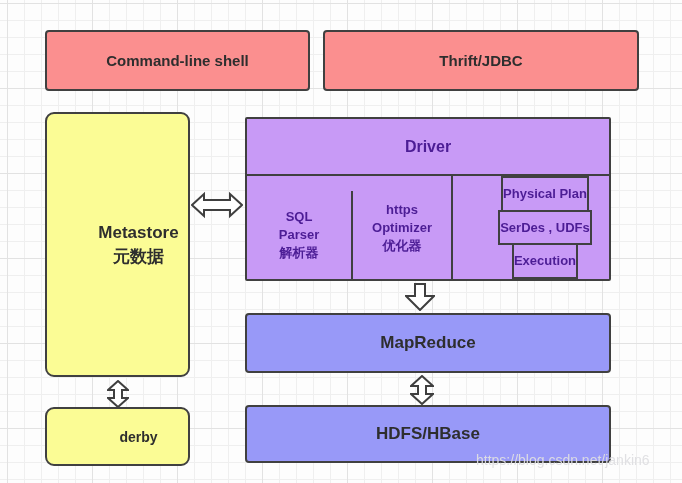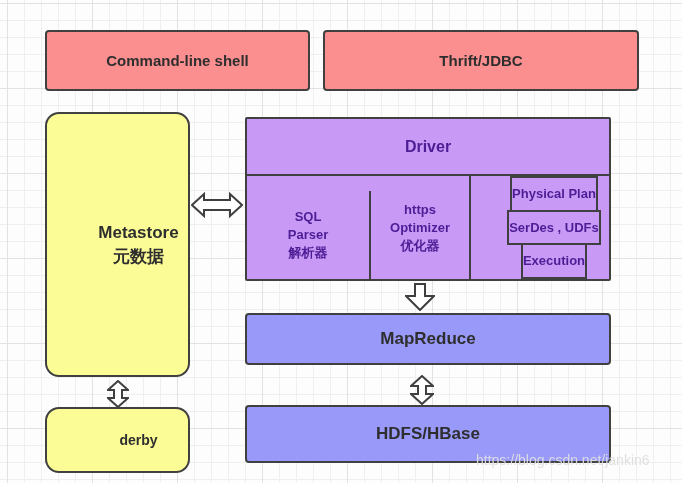--- a/index.html
+++ b/index.html
@@ -27,29 +27,29 @@
     border: 2px solid #404040;
     display: flex;
     flex-direction: column;
     align-items: center;
     justify-content: center;
     text-align: center;
     color: #2e2e2e;
     font-weight: bold;
   }
   .pink   { background: #fb8f8f; border-radius: 4px; }
-  .yellow { background: #fbfc95; border-radius: 14px; padding-left: 42px; }
+  .yellow { background: #fbfc95; border-radius: 9px; padding-left: 42px; }
   .blue   { background: #9899f8; border-radius: 4px; }
 
   .box-cmd     { left: 45px;  top: 30px;  width: 265px; height: 61px; font-size: 15px; text-align: right; }
   .box-thrift  { left: 323px; top: 30px;  width: 316px; height: 61px; font-size: 15px; }
   .box-meta    { left: 45px;  top: 112px; width: 145px; height: 265px; font-size: 17px; line-height: 24px; }
-  .box-mr      { left: 245px; top: 313px; width: 366px; height: 52px; font-size: 17px; }
+  .box-mr      { left: 245px; top: 313px; width: 366px; height: 60px; font-size: 17px; }
   .box-hdfs    { left: 245px; top: 405px; width: 366px; height: 58px; font-size: 17px; }
-  .box-derby   { left: 45px;  top: 407px; width: 145px; height: 66px; font-size: 14px; line-height: 18px; }
+  .box-derby   { left: 45px;  top: 407px; width: 145px; height: 59px; font-size: 14px; line-height: 18px; }
 
   .driver {
     position: absolute;
     left: 245px; top: 117px; width: 366px; height: 164px;
     box-sizing: border-box;
     border: 2px solid #404040;
     background: #c89af6;
     border-radius: 2px;
     display: flex;
     flex-direction: column;
@@ -69,21 +69,21 @@
   .driver-cell {
     box-sizing: border-box;
     display: flex;
     flex-direction: column;
     align-items: center;
     justify-content: center;
     text-align: center;
     font-size: 13px;
     line-height: 18px;
   }
-  .cell-parser    { width: 124px; border-right: 2px solid #404040; margin-top: 15px; }
+  .cell-parser    { width: 106px; border-right: 2px solid #404040; margin-top: 15px; }
   .cell-optimizer { width: 100px; border-right: 2px solid #404040; }
   .cell-stack {
     flex: 1;
     display: flex;
     padding-left: 28px;
     box-sizing: border-box;
   }
   .stack-cell {
     flex: 1;
     box-sizing: border-box;

